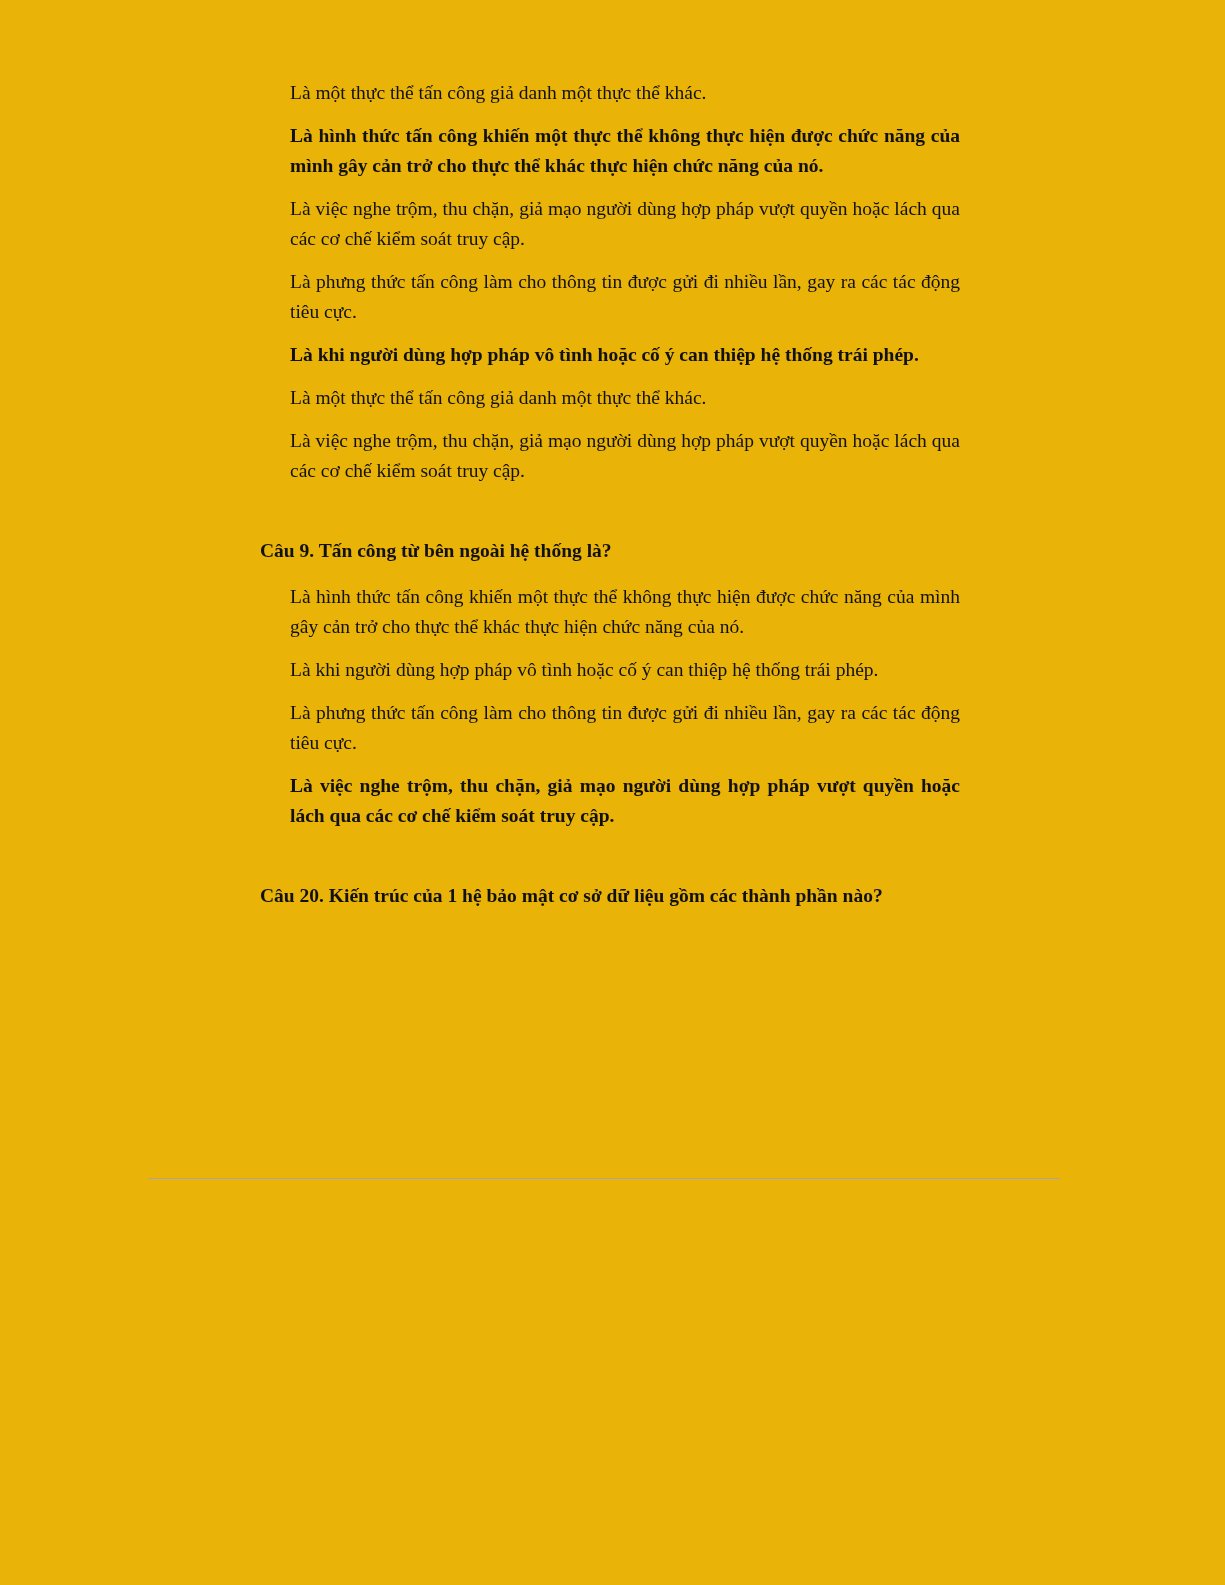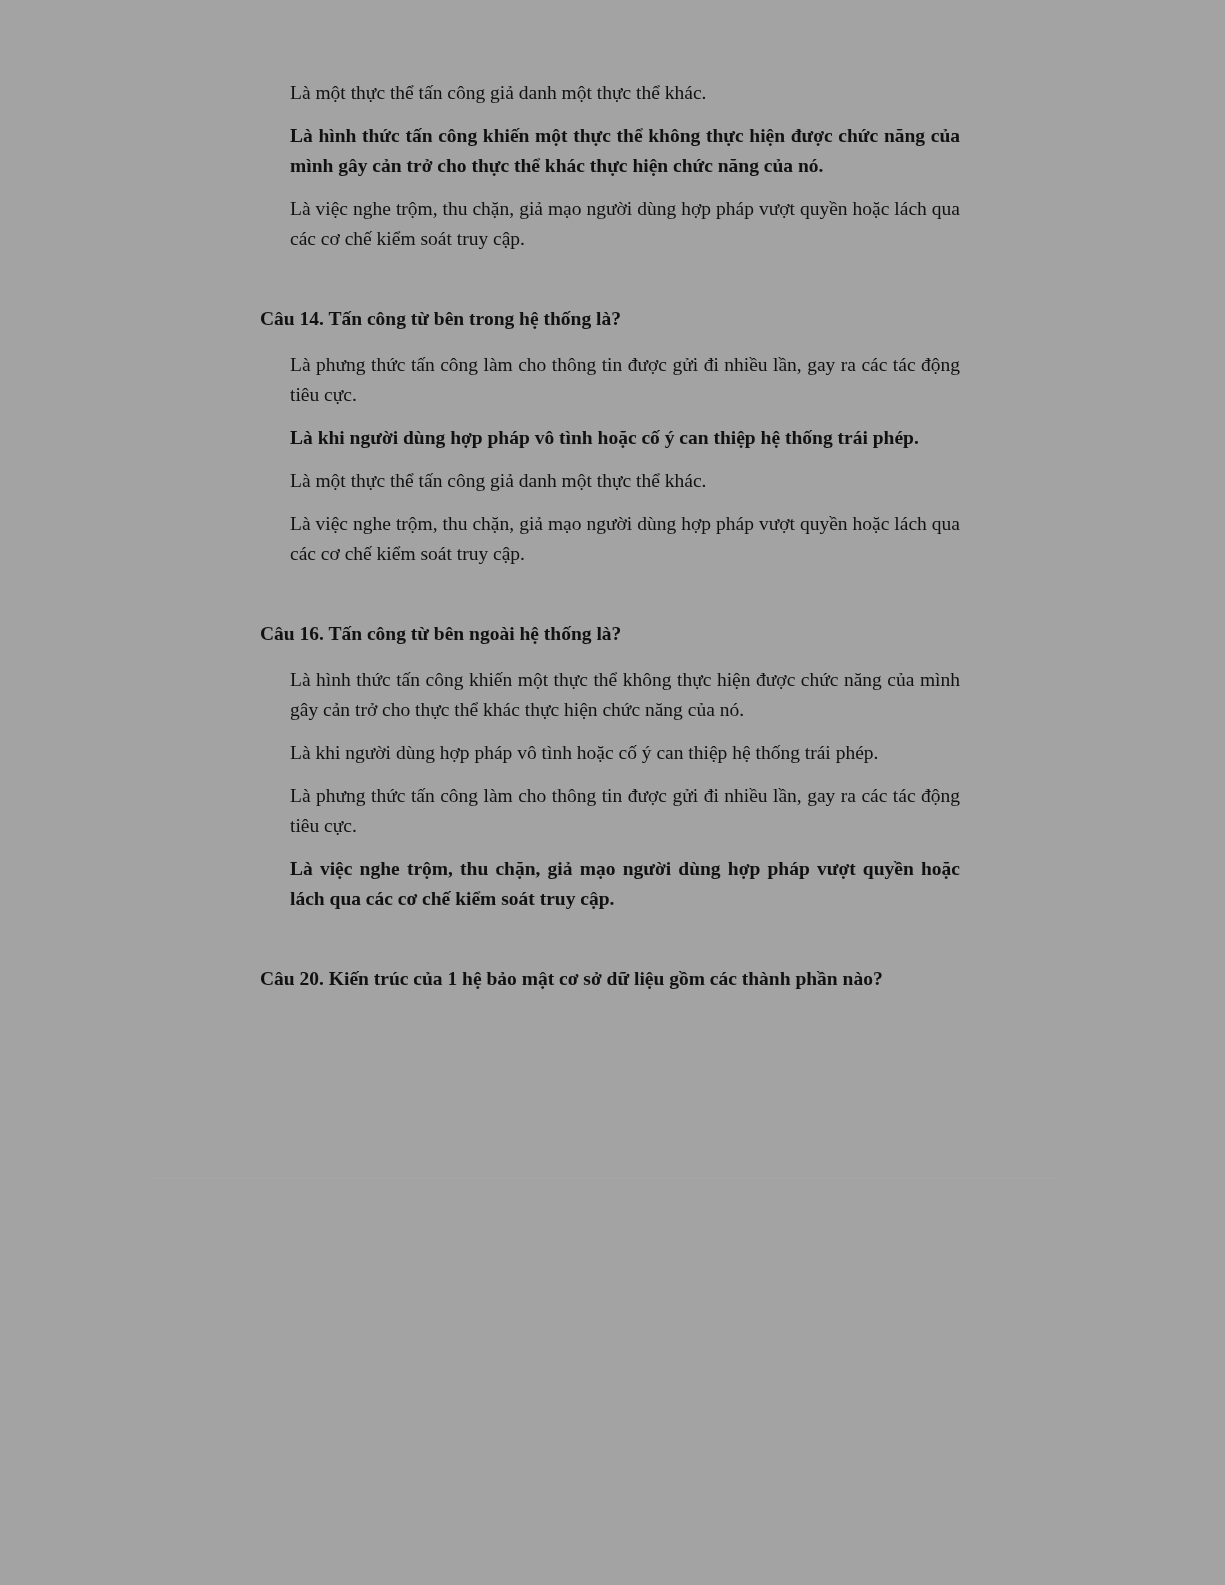--- a/index.html
+++ b/index.html
@@ -4,21 +4,21 @@
 <style>
   html, body {
     margin: 0;
     padding: 0;
     background: #ffffff;
   }
   .page {
     position: relative;
     width: 1225px;
     height: 1585px;
-    background: #a3a3a3;
+    background: #eab308;
     box-sizing: border-box;
     padding: 78px 265px 0 260px;
     font-family: "Liberation Serif", "DejaVu Serif", serif;
     font-size: 19.5px;
     line-height: 30px;
     color: #111111;
   }
   p { margin: 0; }
   .ans {
     margin: 0 0 13px 30px;
@@ -51,29 +51,28 @@
 
 <main class="page">
 
   <section class="first-block">
     <p class="ans">Là một thực thể tấn công giả danh một thực thể khác.</p>
     <p class="ans bold">Là hình thức tấn công khiến một thực thể không thực hiện được chức năng của mình gây cản trở cho thực thể khác thực hiện chức năng của nó.</p>
     <p class="ans">Là việc nghe trộm, thu chặn, giả mạo người dùng hợp pháp vượt quyền hoặc lách qua các cơ chế kiểm soát truy cập.</p>
   </section>
 
   <section>
-    <p class="qtitle">Câu 14. Tấn công từ bên trong hệ thống là?</p>
     <p class="ans">Là phưng thức tấn công làm cho thông tin được gửi đi nhiều lần, gay ra các tác động tiêu cực.</p>
     <p class="ans bold">Là khi người dùng hợp pháp vô tình hoặc cố ý can thiệp hệ thống trái phép.</p>
     <p class="ans">Là một thực thể tấn công giả danh một thực thể khác.</p>
     <p class="ans">Là việc nghe trộm, thu chặn, giả mạo người dùng hợp pháp vượt quyền hoặc lách qua các cơ chế kiểm soát truy cập.</p>
   </section>
 
   <section>
-    <p class="qtitle">Câu 16. Tấn công từ bên ngoài hệ thống là?</p>
+    <p class="qtitle">Câu 9. Tấn công từ bên ngoài hệ thống là?</p>
     <p class="ans">Là hình thức tấn công khiến một thực thể không thực hiện được chức năng của mình gây cản trở cho thực thể khác thực hiện chức năng của nó.</p>
     <p class="ans">Là khi người dùng hợp pháp vô tình hoặc cố ý can thiệp hệ thống trái phép.</p>
     <p class="ans">Là phưng thức tấn công làm cho thông tin được gửi đi nhiều lần, gay ra các tác động tiêu cực.</p>
     <p class="ans bold">Là việc nghe trộm, thu chặn, giả mạo người dùng hợp pháp vượt quyền hoặc  lách qua các cơ chế kiểm soát truy cập.</p>
   </section>
 
   <section>
     <p class="qtitle">Câu 20. Kiến trúc của 1 hệ bảo mật cơ sở dữ liệu gồm các thành phần nào?</p>
   </section>
 

